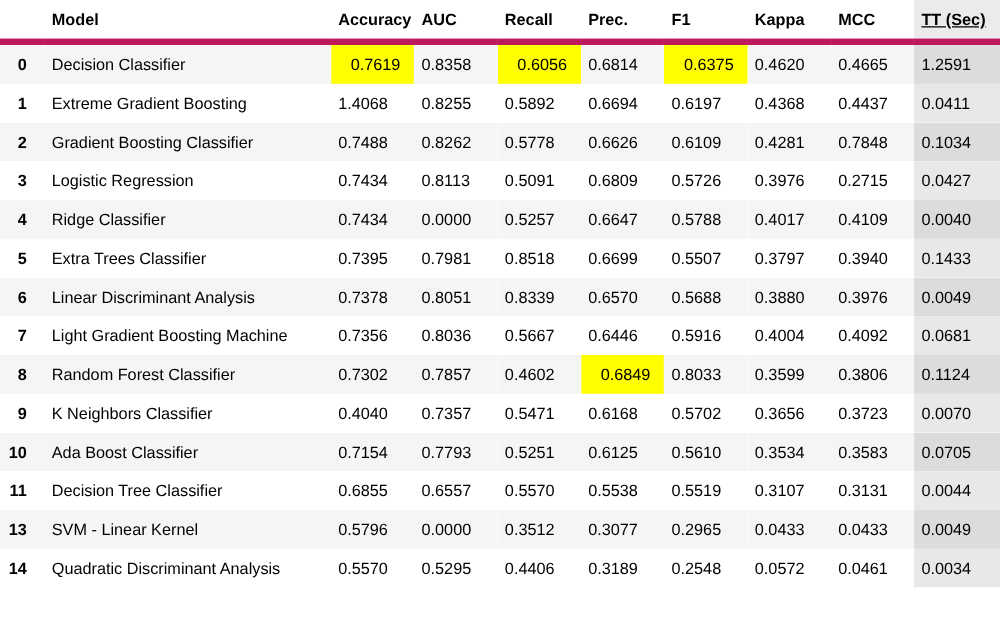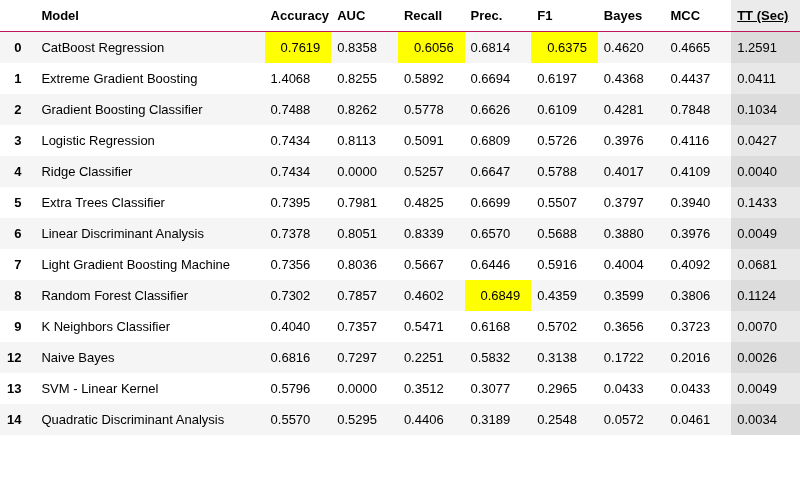--- a/index.html
+++ b/index.html
@@ -19,21 +19,21 @@
   }
   th, td {
     text-align: left;
     padding: 8px 6px;
     white-space: nowrap;
     overflow: hidden;
   }
   thead th {
     font-weight: bold;
     background: #fff;
-    border-bottom: 1px solid #be185d;
+    border-bottom: 5px solid #be185d;
   }
   tbody tr:nth-child(odd) { background: #f5f5f5; }
   tbody tr:nth-child(even) { background: #fff; }
   th.idx, td.idx {
     font-weight: bold;
     text-align: right;
     padding-right: 14px;
   }
   .tt-col { background: rgba(0,0,0,0.08); }
   thead th.tt-col { background: rgba(0,0,0,0.08); text-decoration: underline; }
@@ -63,29 +63,29 @@
   </colgroup>
   <thead>
     <tr>
       <th class="idx"></th>
       <th>Model</th>
       <th>Accuracy</th>
       <th>AUC</th>
       <th>Recall</th>
       <th>Prec.</th>
       <th>F1</th>
-      <th>Bayes</th>
+      <th>Kappa</th>
       <th>MCC</th>
       <th class="tt-col">TT (Sec)</th>
     </tr>
   </thead>
   <tbody id="tbody">
       <tr>
         <td class="idx">0</td>
-        <td>CatBoost Regression</td>
+        <td>Decision Classifier</td>
         <td class="hl">0.7619</td>
         <td>0.8358</td>
         <td class="hl">0.6056</td>
         <td>0.6814</td>
         <td class="hl">0.6375</td>
         <td>0.4620</td>
         <td>0.4665</td>
         <td class="tt-col">1.2591</td>
       </tr>
       <tr>
@@ -114,41 +114,41 @@
       </tr>
       <tr>
         <td class="idx">3</td>
         <td>Logistic Regression</td>
         <td>0.7434</td>
         <td>0.8113</td>
         <td>0.5091</td>
         <td>0.6809</td>
         <td>0.5726</td>
         <td>0.3976</td>
-        <td>0.4116</td>
+        <td>0.2715</td>
         <td class="tt-col">0.0427</td>
       </tr>
       <tr>
         <td class="idx">4</td>
         <td>Ridge Classifier</td>
         <td>0.7434</td>
         <td>0.0000</td>
         <td>0.5257</td>
         <td>0.6647</td>
         <td>0.5788</td>
         <td>0.4017</td>
         <td>0.4109</td>
         <td class="tt-col">0.0040</td>
       </tr>
       <tr>
         <td class="idx">5</td>
         <td>Extra Trees Classifier</td>
         <td>0.7395</td>
         <td>0.7981</td>
-        <td>0.4825</td>
+        <td>0.8518</td>
         <td>0.6699</td>
         <td>0.5507</td>
         <td>0.3797</td>
         <td>0.3940</td>
         <td class="tt-col">0.1433</td>
       </tr>
       <tr>
         <td class="idx">6</td>
         <td>Linear Discriminant Analysis</td>
         <td>0.7378</td>
@@ -172,48 +172,60 @@
         <td>0.4092</td>
         <td class="tt-col">0.0681</td>
       </tr>
       <tr>
         <td class="idx">8</td>
         <td>Random Forest Classifier</td>
         <td>0.7302</td>
         <td>0.7857</td>
         <td>0.4602</td>
         <td class="hl">0.6849</td>
-        <td>0.4359</td>
+        <td>0.8033</td>
         <td>0.3599</td>
         <td>0.3806</td>
         <td class="tt-col">0.1124</td>
       </tr>
       <tr>
         <td class="idx">9</td>
         <td>K Neighbors Classifier</td>
         <td>0.4040</td>
         <td>0.7357</td>
         <td>0.5471</td>
         <td>0.6168</td>
         <td>0.5702</td>
         <td>0.3656</td>
         <td>0.3723</td>
         <td class="tt-col">0.0070</td>
       </tr>
       <tr>
-        <td class="idx">12</td>
-        <td>Naive Bayes</td>
-        <td>0.6816</td>
-        <td>0.7297</td>
-        <td>0.2251</td>
-        <td>0.5832</td>
-        <td>0.3138</td>
-        <td>0.1722</td>
-        <td>0.2016</td>
-        <td class="tt-col">0.0026</td>
+        <td class="idx">10</td>
+        <td>Ada Boost Classifier</td>
+        <td>0.7154</td>
+        <td>0.7793</td>
+        <td>0.5251</td>
+        <td>0.6125</td>
+        <td>0.5610</td>
+        <td>0.3534</td>
+        <td>0.3583</td>
+        <td class="tt-col">0.0705</td>
+      </tr>
+      <tr>
+        <td class="idx">11</td>
+        <td>Decision Tree Classifier</td>
+        <td>0.6855</td>
+        <td>0.6557</td>
+        <td>0.5570</td>
+        <td>0.5538</td>
+        <td>0.5519</td>
+        <td>0.3107</td>
+        <td>0.3131</td>
+        <td class="tt-col">0.0044</td>
       </tr>
       <tr>
         <td class="idx">13</td>
         <td>SVM - Linear Kernel</td>
         <td>0.5796</td>
         <td>0.0000</td>
         <td>0.3512</td>
         <td>0.3077</td>
         <td>0.2965</td>
         <td>0.0433</td>

